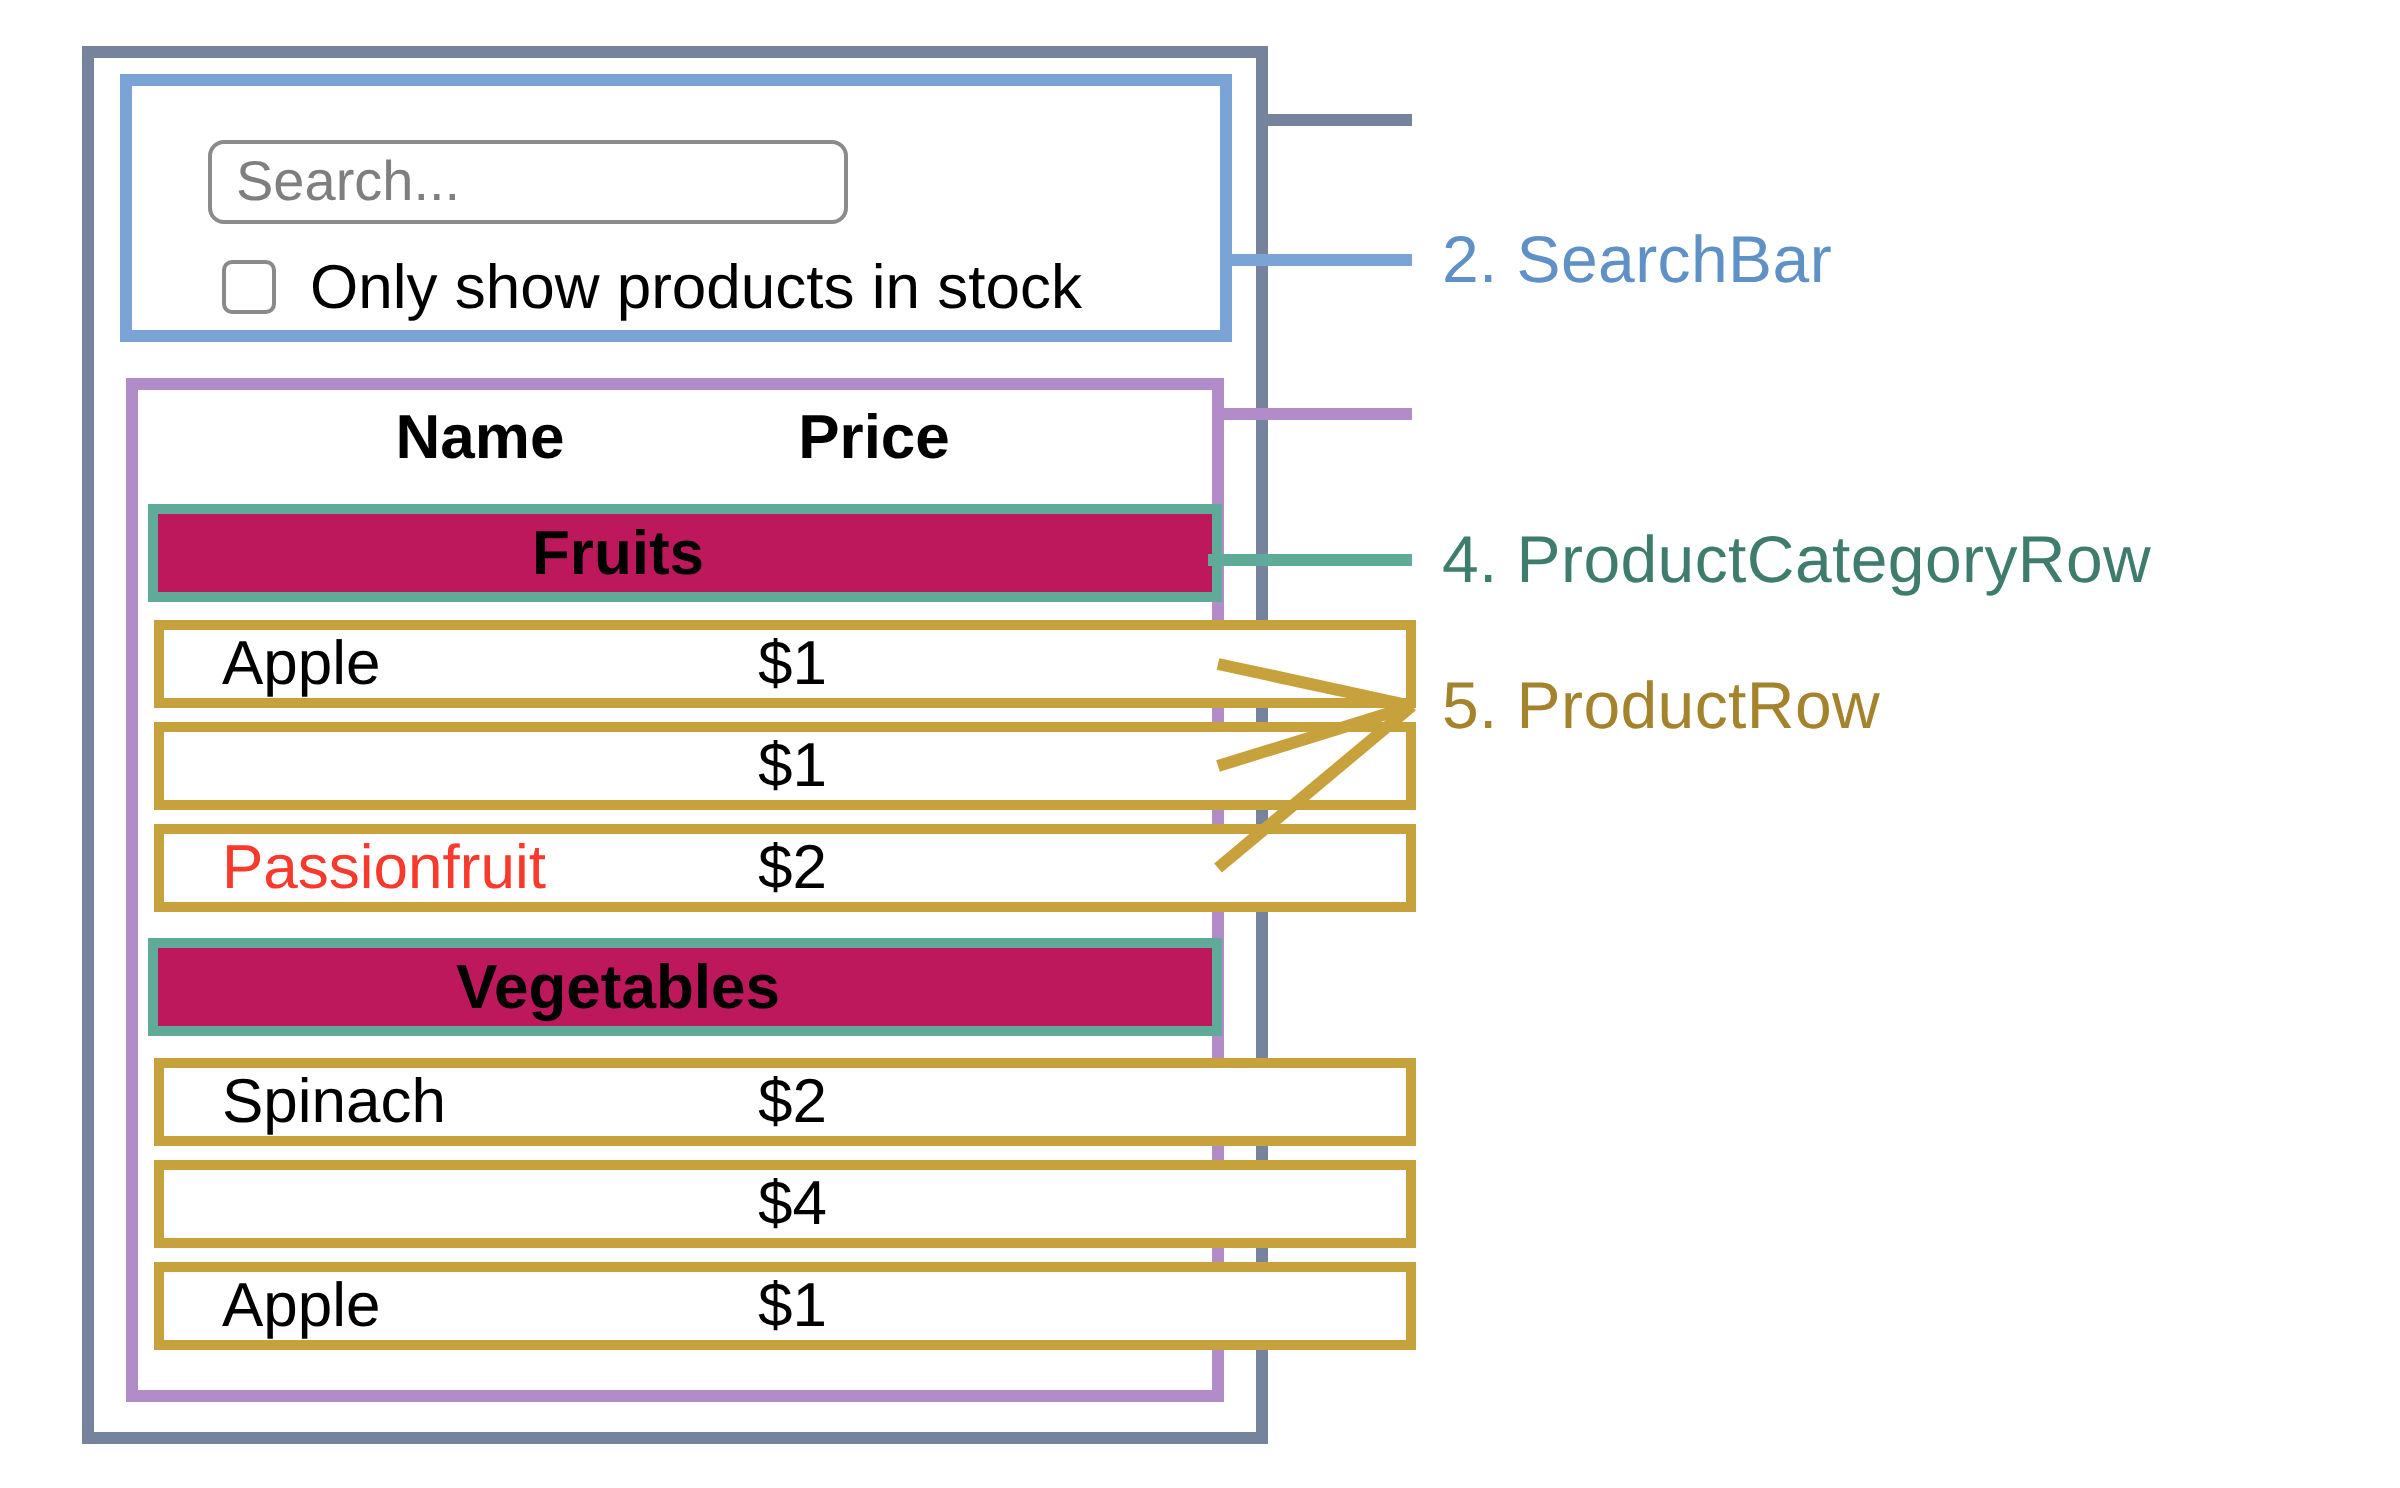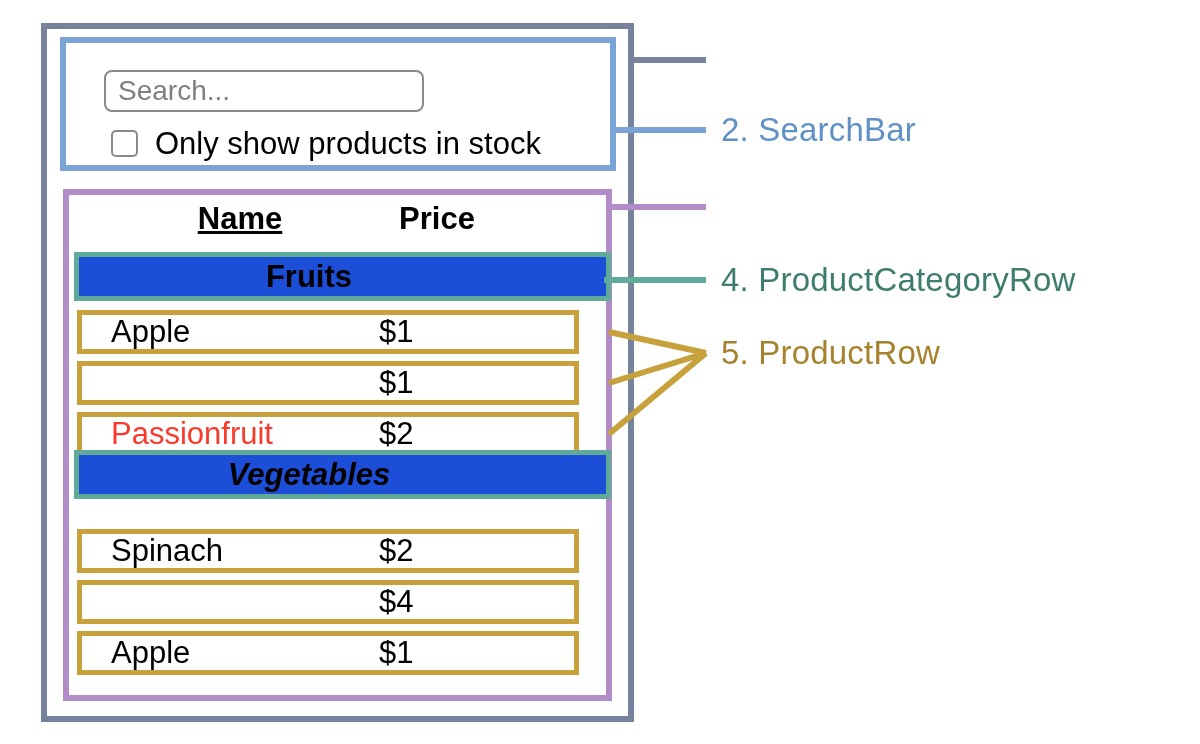--- a/index.html
+++ b/index.html
@@ -17,30 +17,30 @@
     font-family:"Liberation Sans",sans-serif;font-size:28px;color:#444;padding:0 12px;outline:none;}
   .search-input::placeholder{color:#7f7f7f;opacity:1;}
 
   .checkbox{position:absolute;left:95px;top:130px;width:27px;height:27px;
     box-sizing:border-box;border:2px solid #8a8a8a;border-radius:5px;background:#fff;cursor:pointer;}
   .checkbox-label{position:absolute;left:139px;top:128px;height:31px;display:flex;align-items:center;
     font-size:31px;color:#000;white-space:nowrap;cursor:pointer;}
 
   .col-header{position:absolute;transform:translateX(-50%);top:201px;
     font-size:31px;font-weight:bold;color:#000;white-space:nowrap;}
-  .col-header.name{left:224px;text-decoration:underline;}
+  .col-header.name{left:224px;}
   .col-header.price{left:421px;}
 
   .category-row{position:absolute;left:58px;width:537px;height:49px;box-sizing:border-box;
-    border:5px solid var(--teal);background:#1d4ed8;display:flex;align-items:center;}
+    border:5px solid var(--teal);background:#be185d;display:flex;align-items:center;}
   .category-row .cat-label{width:460px;text-align:center;font-size:31px;font-weight:bold;color:#000;}
   .cat-fruits{top:252px;}
-  .cat-vegetables{top:450px;font-style:italic;}
+  .cat-vegetables{top:469px;}
 
-  .product-row{position:absolute;left:61px;width:502px;height:44px;box-sizing:border-box;
+  .product-row{position:absolute;left:61px;width:631px;height:44px;box-sizing:border-box;
     border:5px solid var(--gold);background:#fff;padding-left:43px;}
   .product-row .p-name{position:absolute;left:29px;top:50%;transform:translateY(-50%);
     font-size:31px;color:#000;white-space:nowrap;}
   .product-row .p-price{position:absolute;left:297px;top:50%;transform:translateY(-50%);
     font-size:31px;color:#000;white-space:nowrap;}
   .row-0{top:310px;} .row-1{top:361px;} .row-2{top:412px;}
   .row-3{top:529px;} .row-4{top:580px;} .row-5{top:631px;}
 
   
   .legend-label{position:absolute;left:705px;transform:translateY(-50%);

